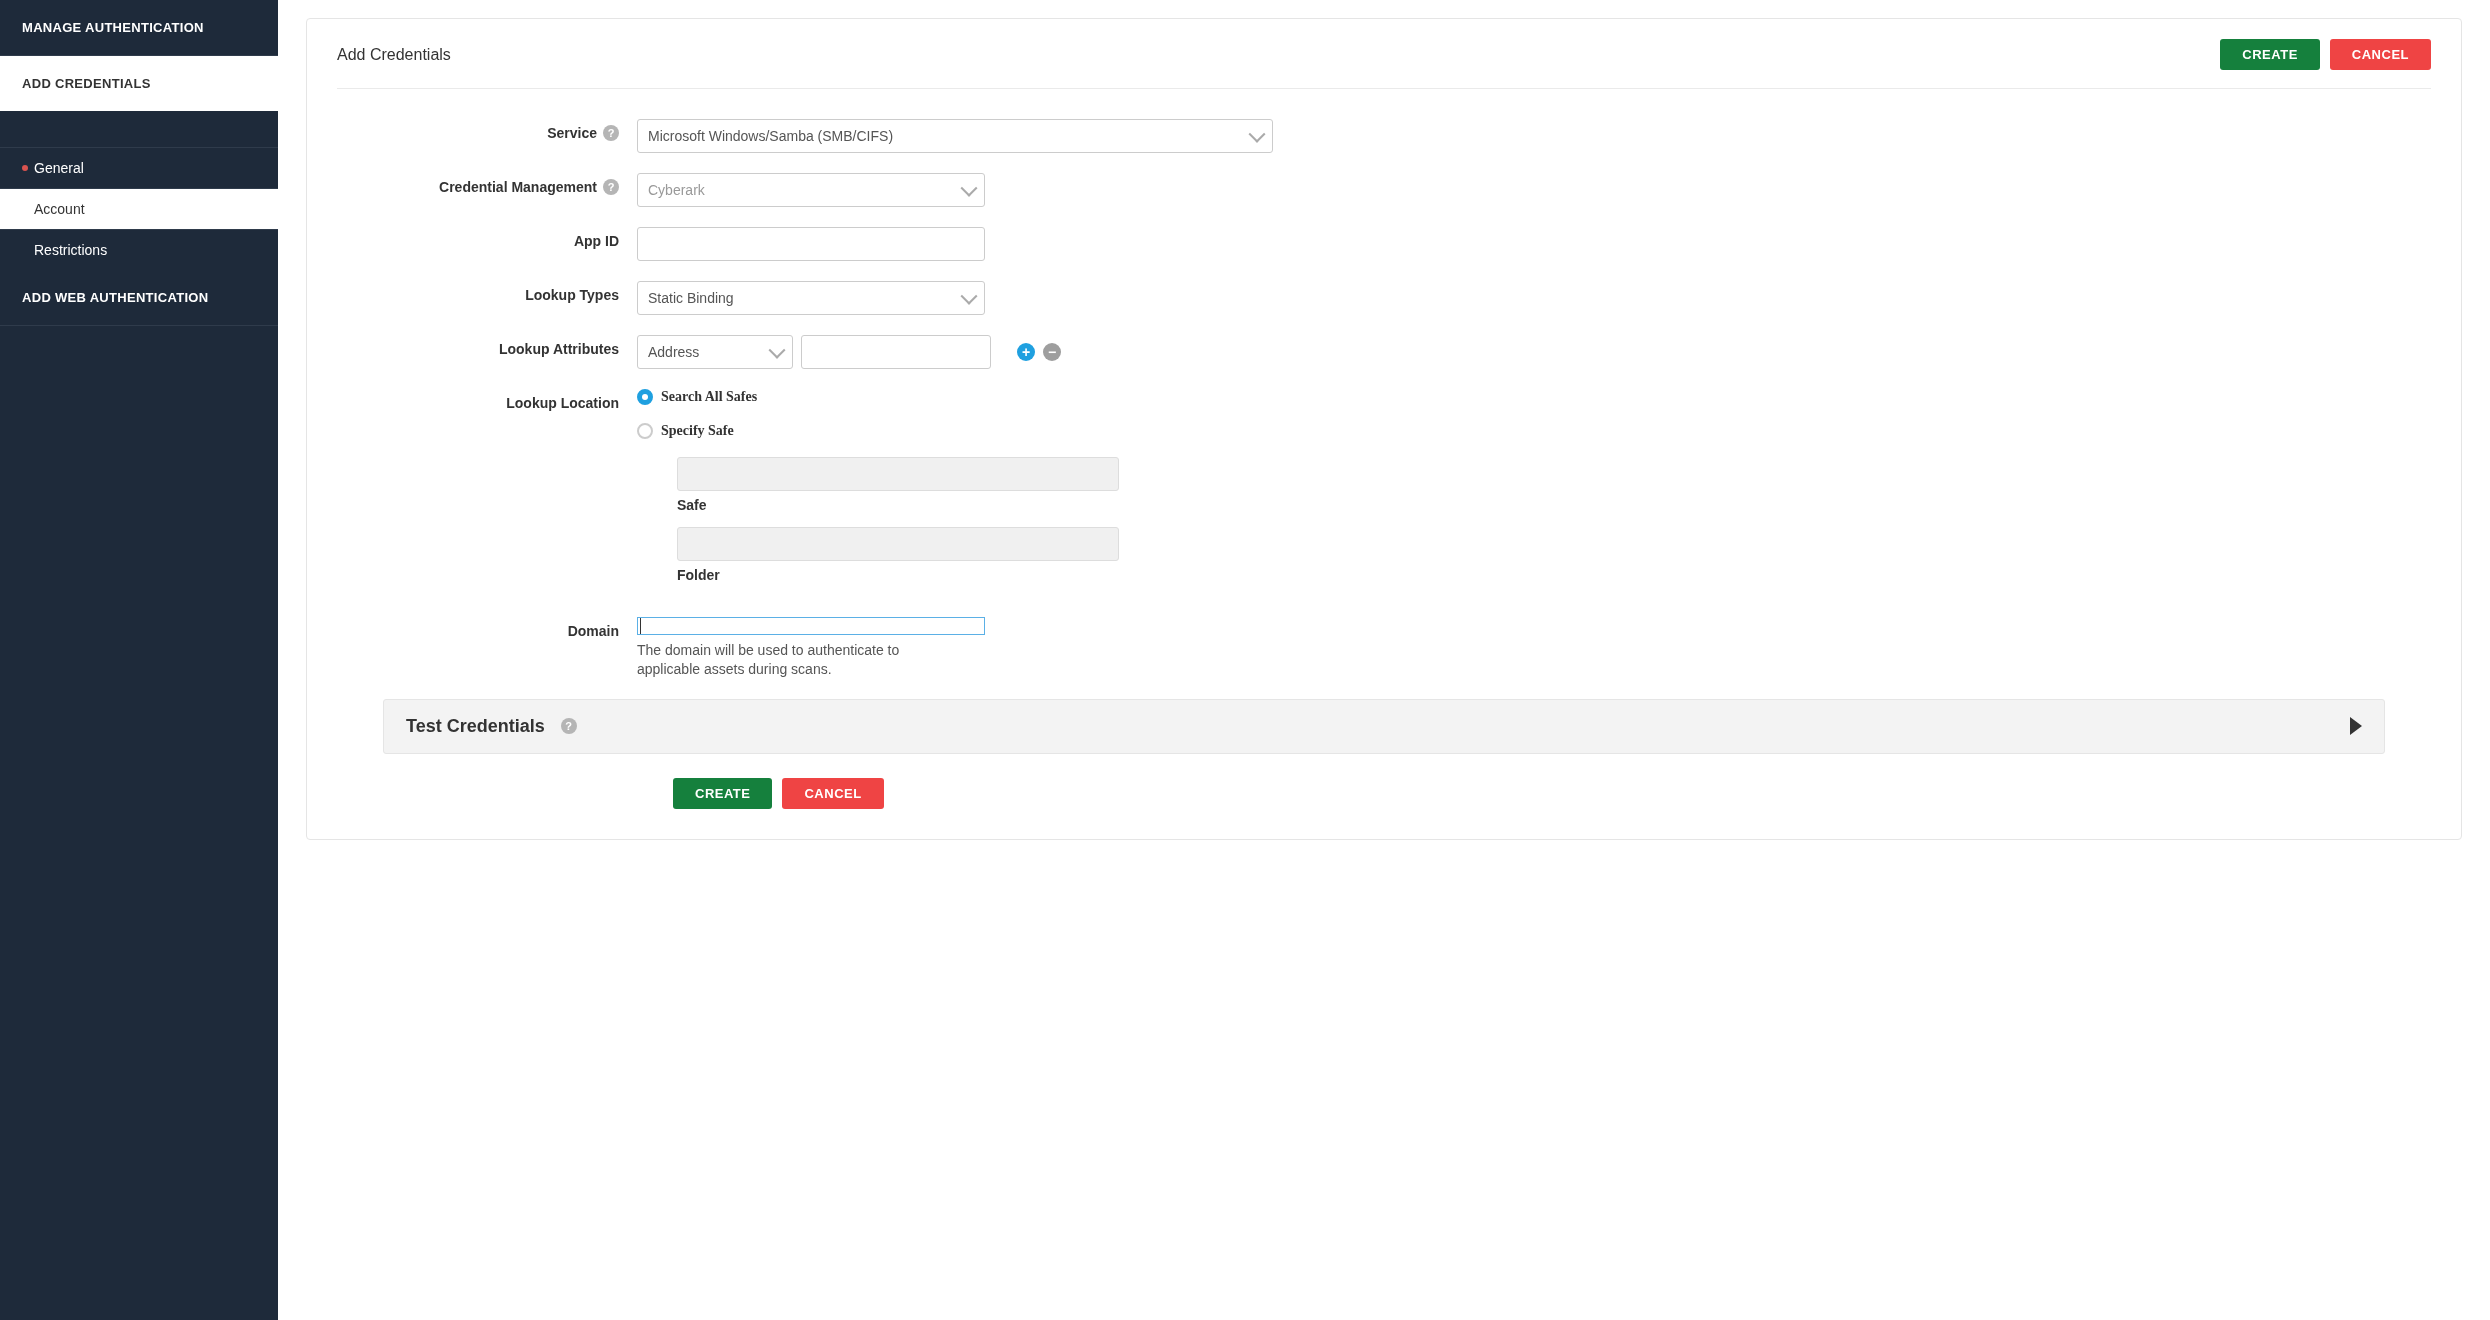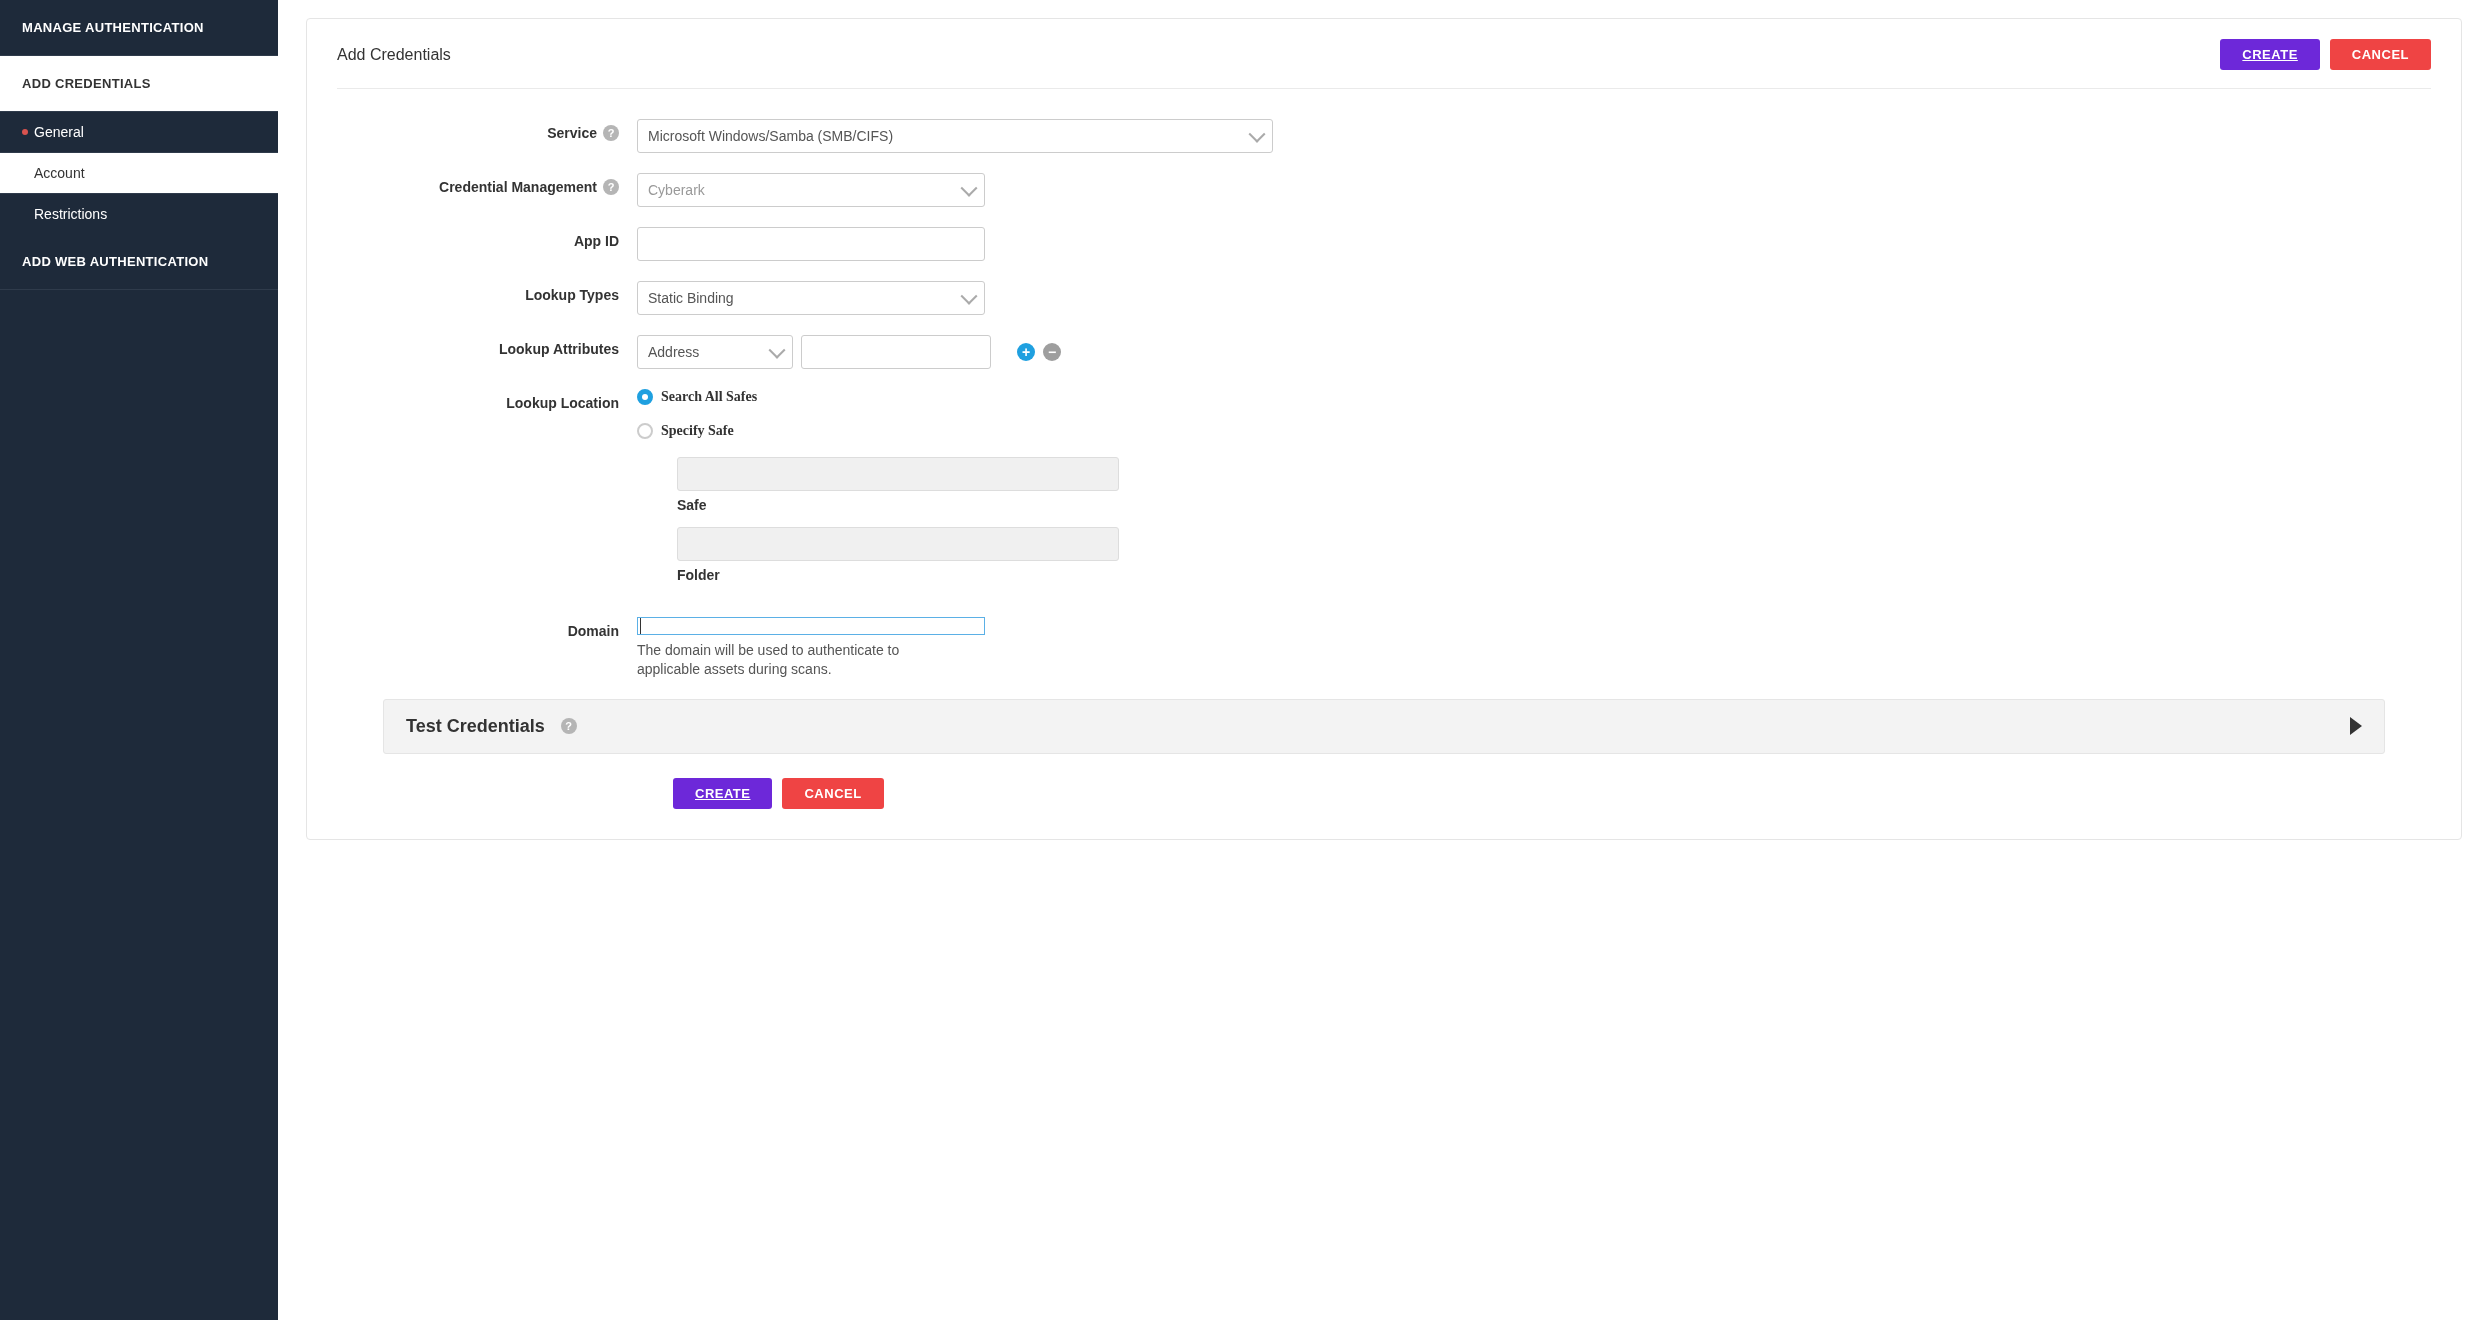--- a/index.html
+++ b/index.html
@@ -4,29 +4,29 @@
 <style>
   * { box-sizing: border-box; margin: 0; padding: 0; }
   body { font-family: Arial, Helvetica, sans-serif; font-size: 14px; color: #333; background: #fff; }
   .page { display: flex; width: 100%; min-height: 100vh; }
   .sidebar { width: 278px; background: #1e2a3a; color: #fff; flex-shrink: 0; }
   .sidebar-section { border-bottom: 1px solid #2f3b4b; }
   .sidebar-heading { font-size: 13px; font-weight: bold; padding: 20px 22px; color: #fff; letter-spacing: 0.3px; }
   .sidebar-heading.light { background: #fff; color: #333; }
   .sidebar-item { padding: 12px 22px 12px 34px; font-size: 14px; cursor: pointer; border-top: 1px solid #2f3b4b; }
   .sidebar-item.active { background: #fff; color: #333; position: relative; }
-  .sidebar-item.general { position: relative; }
+  .sidebar-item.general { position: relative; margin-top: 36px; }
   .sidebar-item.general::before { content: ""; position: absolute; left: 22px; top: 50%; transform: translateY(-50%); width: 6px; height: 6px; background: #d9534f; border-radius: 50%; }
   .main { flex: 1; padding: 18px 28px; }
   .panel { border: 1px solid #e5e5e5; border-radius: 4px; padding: 20px 30px 30px 30px; }
   .panel-header { display: flex; justify-content: space-between; align-items: center; padding-bottom: 18px; border-bottom: 1px solid #eaeaea; margin-bottom: 30px; }
   .panel-title { font-size: 16px; color: #333; }
   .btn-row { display: flex; gap: 10px; }
   .btn { padding: 8px 22px; border: none; border-radius: 3px; font-size: 13px; font-weight: bold; letter-spacing: 0.5px; cursor: pointer; }
-  .btn-create { background: #6d28d9; color: #fff; text-decoration: underline; }
+  .btn-create { background: #15803d; color: #fff; }
   .btn-cancel { background: #ef4444; color: #fff; }
   .form-row { display: flex; align-items: flex-start; margin-bottom: 20px; }
   .form-label { width: 300px; text-align: right; padding-right: 18px; padding-top: 6px; font-weight: bold; color: #333; display: flex; justify-content: flex-end; align-items: center; gap: 6px; }
   .help-icon { width: 16px; height: 16px; border-radius: 50%; background: #b5b5b5; color: #fff; font-size: 11px; display: inline-flex; align-items: center; justify-content: center; cursor: pointer; }
   .form-control-wrap { flex: 1; max-width: 800px; }
   .select { position: relative; display: inline-block; }
   .select select,
   .select-box { height: 34px; padding: 6px 30px 6px 10px; border: 1px solid #ccc; border-radius: 3px; background: #fff; font-size: 14px; color: #555; appearance: none; cursor: pointer; display: flex; align-items: center; }
   .select::after { content: ""; position: absolute; right: 10px; top: 50%; width: 10px; height: 10px; transform: translateY(-65%) rotate(45deg); border-right: 2px solid #aaa; border-bottom: 2px solid #aaa; pointer-events: none; }
   .select.wide .select-box { width: 636px; }

